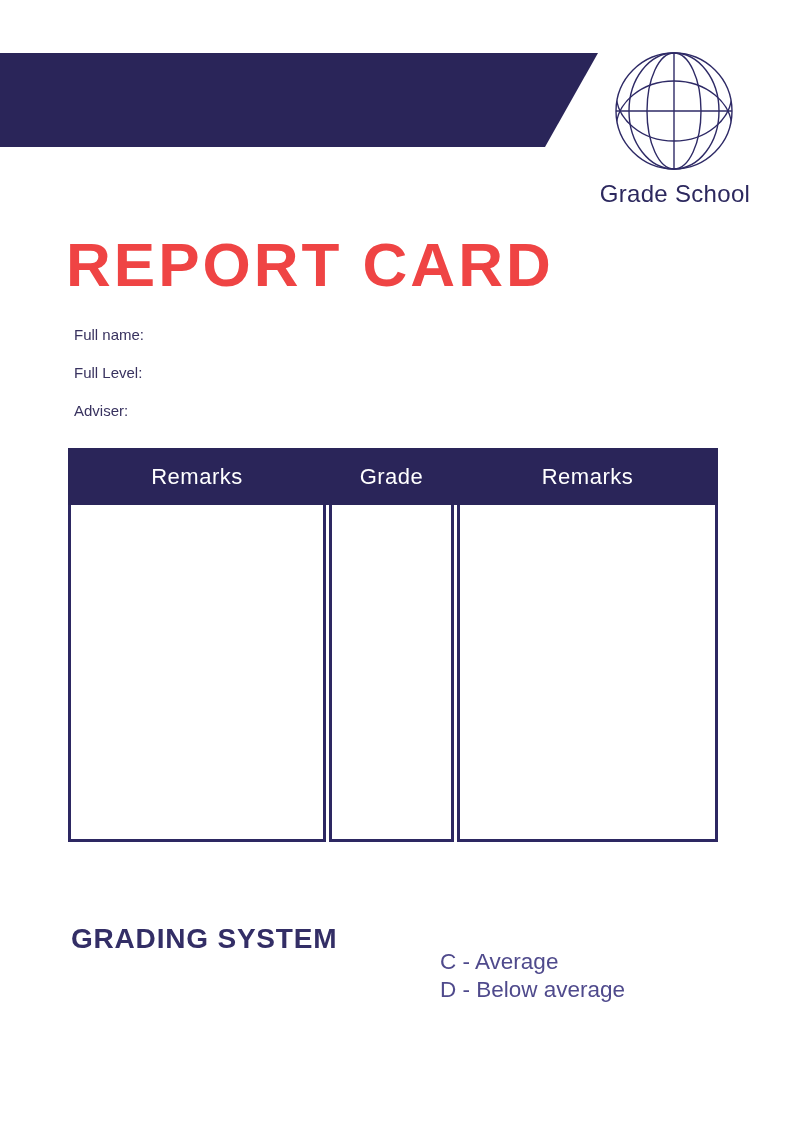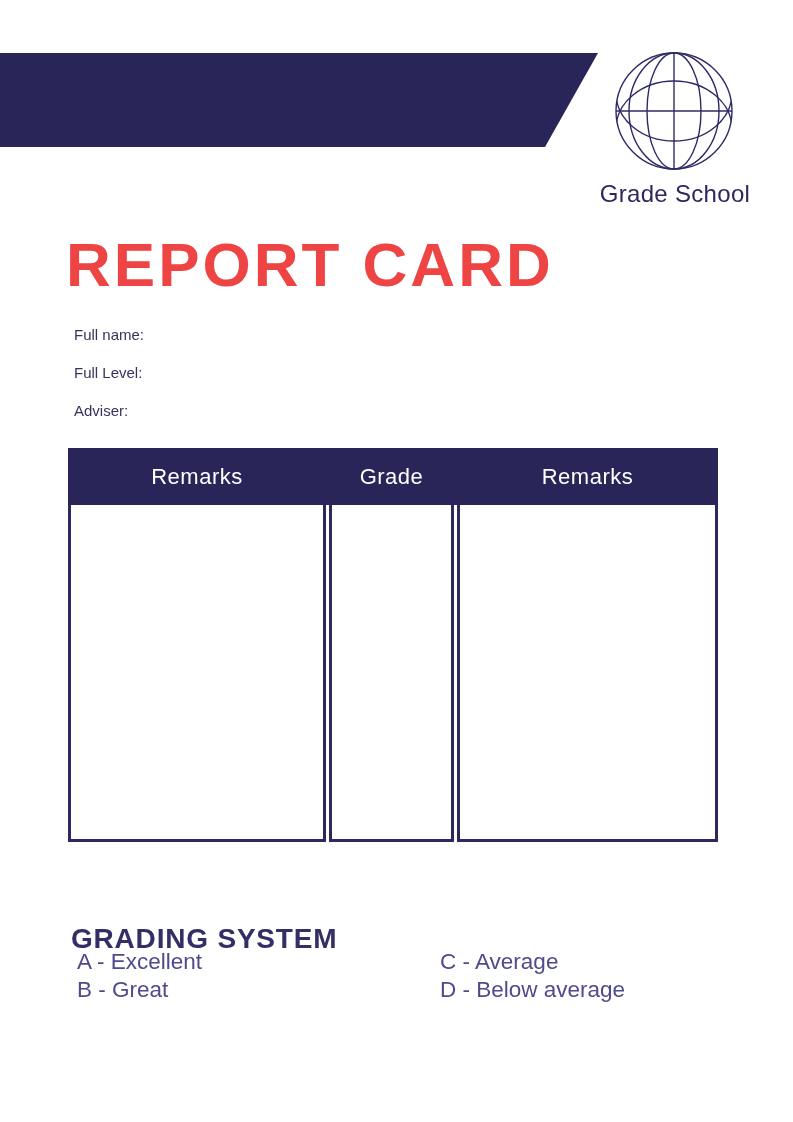--- a/index.html
+++ b/index.html
@@ -163,22 +163,18 @@
     </div>
     <div class="table-body">
       <div class="cell col-subject"></div>
       <div class="cell col-grade"></div>
       <div class="cell col-remarks"></div>
     </div>
   </div>
 
   <div class="grading-heading">GRADING SYSTEM</div>
 
-  <div class="grading-col left">
-    <div class="item">A - Excellent</div>
-    <div class="item">B - Great</div>
-  </div>
   <div class="grading-col right">
     <div class="item">C - Average</div>
     <div class="item">D - Below average</div>
   </div>
 
 </div>
 
 </body></html>

